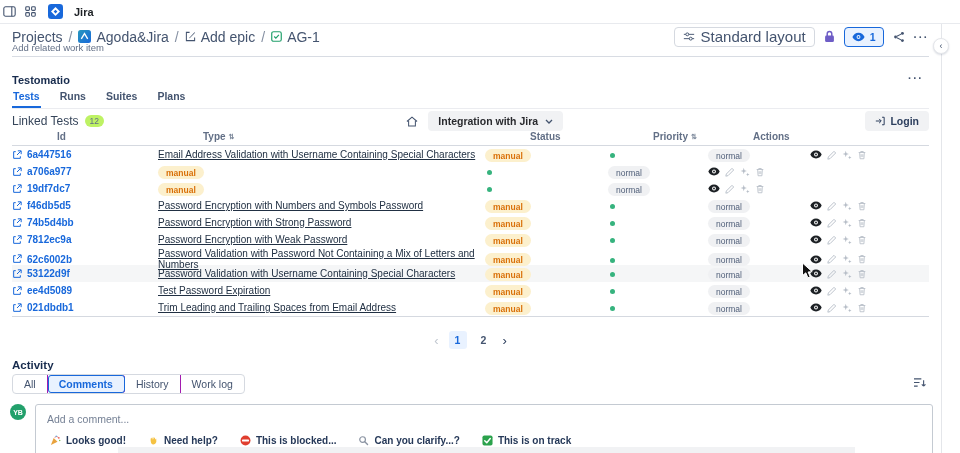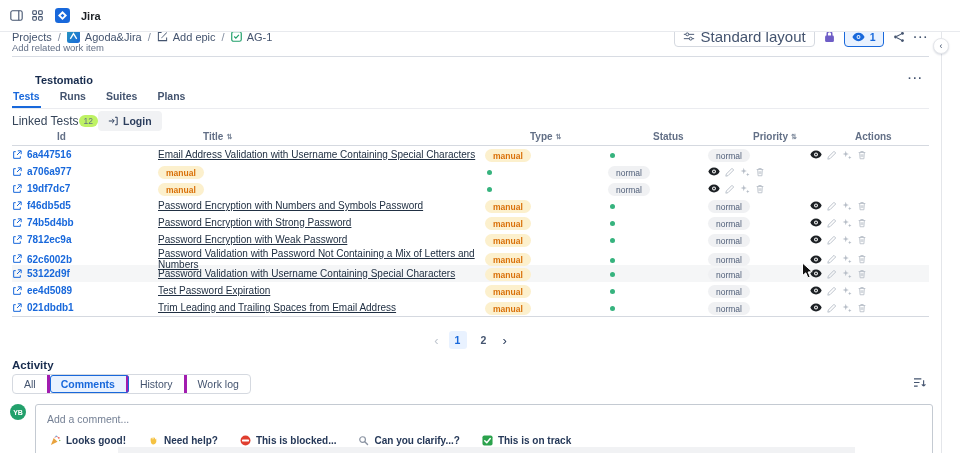--- a/index.html
+++ b/index.html
@@ -1,61 +1,61 @@
 <!DOCTYPE html>
 <html><head>
 <meta charset="utf-8">
 <style>
   * { box-sizing: border-box; margin: 0; padding: 0; }
   body { background:#fff; font-family:"Liberation Sans", sans-serif; }
   .screen { position:relative; width:960px; height:453px; background:#fff; overflow:hidden; }
   .icon { display:inline-flex; align-items:center; justify-content:center; line-height:0; }
 
   
-  .topnav { position:absolute; top:0; left:0; right:0; height:32px; border-bottom:1px solid #E8EAEE; display:flex; align-items:center; padding:0 10px; gap:9px; background:#fff; z-index:5; }
+  .topnav { position:absolute; top:0; left:0; right:0; height:24px; border-bottom:1px solid #E8EAEE; display:flex; align-items:center; padding:0 3px; gap:9px; background:#fff; z-index:5; }
   .nav-btn { display:inline-flex; align-items:center; }
   .app-name { font-size:11px; font-weight:bold; color:#1D2125; margin-left:2px; }
   .nav-search { position:absolute; left:245px; top:3px; width:414px; height:17px; border:1px solid #A5AEBB; border-radius:5px; display:flex; align-items:center; gap:6px; padding:0 8px; background:#fff; }
   .nav-search input { border:none; outline:none; background:transparent; font-size:10px; color:#44546F; width:100%; font-family:"Liberation Sans",sans-serif; }
   .nav-search input::placeholder { color:#626F86; }
   .create-btn { position:absolute; left:666px; top:3px; height:17px; padding:0 9px; background:#1868DB; color:#fff; border-radius:4px; font-size:10px; font-weight:600; display:flex; align-items:center; gap:4px; }
   .create-plus { font-size:12px; font-weight:400; }
   .nav-right { position:absolute; right:6px; top:0; height:23px; display:flex; align-items:center; gap:10px; }
   .warn-btn { height:17px; border:1px solid #E2B203; border-radius:4px; padding:0 8px; display:flex; align-items:center; gap:5px; font-size:10px; font-weight:600; color:#172B4D; background:#fff; }
   .avatar { width:15px; height:15px; border-radius:50%; background:#22A06B; color:#fff; font-size:6.5px; font-weight:bold; display:flex; align-items:center; justify-content:center; }
 
   
   .crumb-row { position:absolute; top:24px; left:0; width:941px; height:25px; display:flex; align-items:center; padding:0 12px; }
-  .breadcrumb { display:flex; align-items:center; gap:6px; font-size:11px; color:#44546F; }
+  .breadcrumb { display:flex; align-items:center; gap:6px; font-size:14px; color:#44546F; }
   .bc-item { display:flex; align-items:center; gap:5px; }
   .bc-sep { color:#8590A2; }
   .crumb-tools { margin-left:auto; display:flex; align-items:center; gap:9px; }
   .layout-btn { border:1px solid #D5D9E0; border-radius:4px; height:20px; padding:0 8px; display:flex; align-items:center; gap:6px; font-size:15px; color:#44546F; background:#fff; }
   .eye-btn { background:#E9F2FF; border:1px solid #1868DB; border-radius:4px; height:20px; padding:0 7px; display:flex; align-items:center; gap:5px; color:#1868DB; font-size:10.5px; font-weight:600; }
   .more-dots { color:#44546F; font-size:11px; letter-spacing:1.5px; font-weight:bold; }
 
   
   .splitter { position:absolute; top:24px; bottom:0; left:941px; width:1px; background:#E4E6EA; }
   .splitter-handle { position:absolute; top:38px; left:933px; width:16px; height:16px; border-radius:50%; background:#fff; border:1px solid #E4E6EA; box-shadow:0 1px 2px rgba(9,30,66,.15); display:flex; align-items:center; justify-content:center; font-size:9px; color:#44546F; z-index:4; }
 
   
   .related-clip { position:absolute; top:44px; left:12px; height:10px; overflow:hidden; }
   .related-label { font-size:9.5px; color:#626F86; margin-top:-2px; display:block; }
   .related-line { position:absolute; top:56px; left:12px; width:917px; height:1px; background:#D8DCE3; }
 
   
-  .testomatio-title { position:absolute; top:74px; left:12px; font-size:11px; font-weight:bold; color:#172B4D;margin-left:23px; }
+  .testomatio-title { position:absolute; top:74px; left:12px; font-size:11px; font-weight:bold; color:#172B4D; }
   .testomatio-menu { position:absolute; top:72px; left:908px; }
   .t-tabs { position:absolute; top:90px; left:12px; width:917px; height:19px; border-bottom:1px solid #EBECF0; display:flex; gap:18px; }
   .t-tab { font-size:10.5px; color:#44546F; font-weight:600; padding:0 1px 4px; }
   .t-tab.active { color:#1868DB; border-bottom:2px solid #1868DB; }
 
   .linked-row { position:absolute; top:110px; left:12px; width:917px; height:22px; display:flex; align-items:center; }
   .linked-label { font-size:12px; color:#36455A; }
-  .count-badge { background:#bef264; color:#626F86; border-radius:8px; font-size:8.5px; padding:1px 5px; }
+  .count-badge { background:#bef264; color:#626F86; border-radius:8px; font-size:8.5px; padding:1px 5px; margin-left:6px; }
   .center-group { flex:1; display:flex; justify-content:center; align-items:center; gap:10px; }
   .dropdown { background:#F1F2F4; border-radius:4px; height:20px; padding:0 10px; display:flex; align-items:center; gap:7px; font-size:10.5px; color:#292A2E; font-weight:600; }
   .login-btn { background:#F1F2F4; border-radius:4px; height:20px; padding:0 10px; display:flex; align-items:center; gap:5px; font-size:10.5px; color:#2C3E5D; font-weight:600; }
 
   
   .t-table { position:absolute; top:131px; left:12px; width:917px; }
   .thead, .trow { display:grid; grid-template-columns:146px 327px 123px 100px 102px 1fr; align-items:center; }
   .thead { font-size:10px; color:#626F86; font-weight:600; padding-bottom:3px; border-bottom:1px solid #D5D9E0; }
   .th { display:flex; align-items:center; gap:3px;padding-left:45px; }
   .sort-glyph { font-size:7px; color:#7A8699; }
@@ -74,21 +74,21 @@
   .pagination { position:absolute; top:331px; left:12px; width:917px; display:flex; justify-content:center; align-items:center; gap:8px; }
   .page-chev { font-size:13px; line-height:1; padding:0 2px; }
   .page-chev.prev { color:#C1C7D0; }
   .page-chev.next { color:#2C3E5D; }
   .page-btn { width:18px; height:18px; display:flex; align-items:center; justify-content:center; font-size:10.5px; font-weight:600; color:#44546F; border-radius:3px; }
   .page-btn.active { background:#E9F2FF; color:#1868DB; }
 
   
   .activity-title { position:absolute; top:359px; left:12px; font-size:11.5px; font-weight:bold; color:#172B4D; }
   .a-tabs { position:absolute; top:374px; left:12px; display:inline-flex; border:1px solid #D5D9E0; border-radius:4px; background:#fff; }
-  .a-tab { padding:3px 11px; font-size:10.5px; color:#44546F; border-right:3px solid #a21caf; }
+  .a-tab { padding:3px 11px; font-size:10.5px; color:#44546F; border-right:1px solid #a21caf; }
   .a-tab:last-child { border-right:none; }
   .a-tab.active { background:#E9F2FF; color:#1868DB; outline:1px solid #1868DB; outline-offset:-1px; border-radius:3px; font-weight:700; }
   .activity-sort { position:absolute; top:377px; left:913px; }
 
   
   .comment-avatar { position:absolute; top:404px; left:10px; width:16px; height:16px; border-radius:50%; background:#22A06B; color:#fff; font-size:7px; font-weight:bold; display:flex; align-items:center; justify-content:center; }
   .comment-box { position:absolute; top:404px; left:35px; width:898px; height:60px; border:1px solid #C4CAD2; border-radius:3px; background:#fff; }
   .comment-placeholder { margin:8px 0 0 11px; font-size:10.5px; color:#758195; }
   .quick-replies { display:flex; gap:22px; margin:10px 0 16px 14px; align-items:flex-start; }
   .qr { display:flex; gap:5px; align-items:center; font-size:10px; color:#253858; font-weight:600; white-space:nowrap; }
@@ -282,35 +282,50 @@
   <div class="t-tabs">
       <span class="t-tab active">Tests</span>
       <span class="t-tab">Runs</span>
       <span class="t-tab">Suites</span>
       <span class="t-tab">Plans</span>
     </div>
 
   <div class="linked-row">
     <span class="linked-label">Linked Tests</span>
     <span class="count-badge">12</span>
+    <div class="center-group">
+      <span class="icon">
+          <svg viewBox="0 0 14 13" width="12" height="11">
+            <path d="M1 6.5 L7 1.3 L13 6.5" fill="none" stroke="#44546F" stroke-width="1.2" stroke-linejoin="round"></path>
+            <path d="M3 5.5 V11.7 H11 V5.5" fill="none" stroke="#44546F" stroke-width="1.2"></path>
+          </svg>
+        </span>
+      <div class="dropdown">
+        <span>Integration with Jira</span>
+        <span class="icon">
+            <svg width="8" height="5" viewBox="0 0 8 5">
+              <path d="M1 1 L4 4 L7 1" stroke="#44546F" stroke-width="1.3" fill="none"></path>
+            </svg>
+          </span>
+      </div>
+    </div>
     <div class="login-btn">
       <span class="icon">
           <svg viewBox="0 0 12 12" width="10" height="10">
             <path d="M1 6h6M5 3.5L7.5 6 5 8.5" stroke="#2C3E5D" stroke-width="1.2" fill="none"></path>
             <path d="M8.5 1.5H11v9H8.5" stroke="#2C3E5D" stroke-width="1.2" fill="none"></path>
           </svg>
         </span>
       <span>Login</span>
     </div>
   </div>
 
   <div class="t-table">
     <div class="thead">
         <span class="th">Id</span>
-        <span class="th">Title<span class="sort-glyph">⇅</span></span>
         <span class="th">Type<span class="sort-glyph">⇅</span></span>
         <span class="th">Status</span>
         <span class="th">Priority<span class="sort-glyph">⇅</span></span>
         <span class="th">Actions</span>
       </div>
     <div class="tbody">
         <div class="trow">
           <div class="c-id">
             <span class="icon">
               <svg viewBox="0 0 12 12" width="10" height="10">

